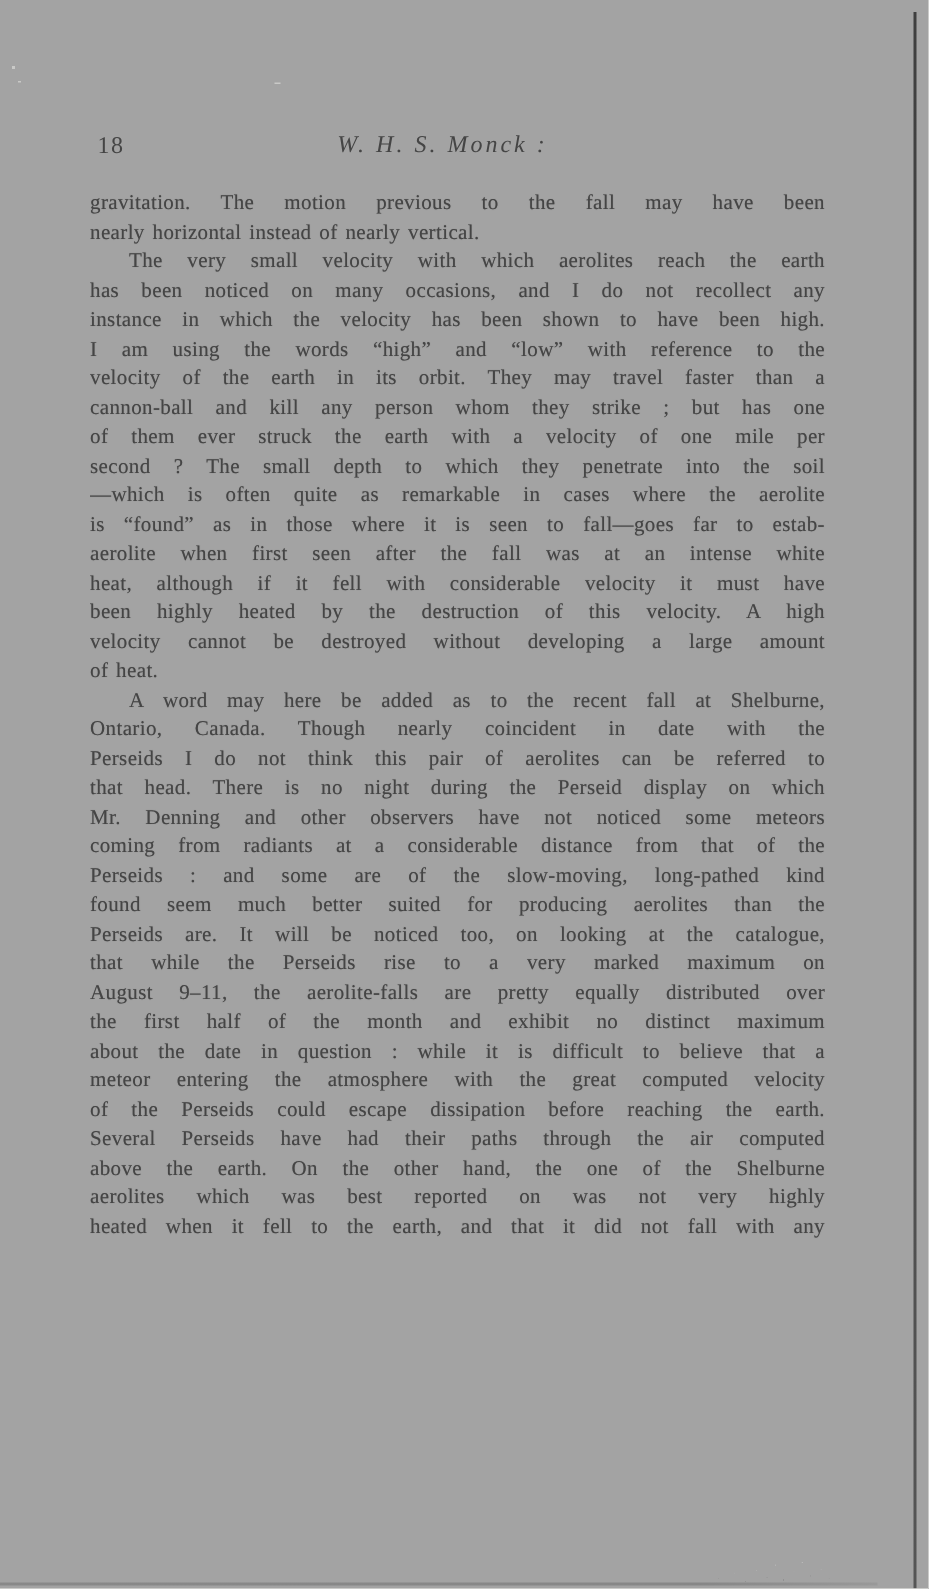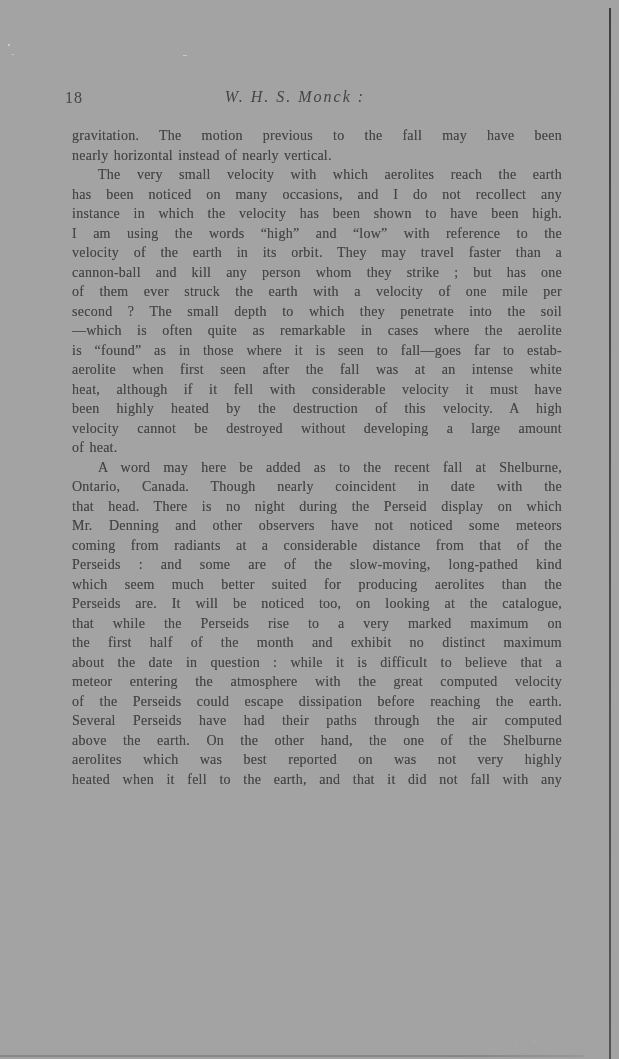--- a/index.html
+++ b/index.html
@@ -31,21 +31,21 @@
     left: 0;
     right: 30px;
     top: 0;
     text-align: center;
     font-style: italic;
     letter-spacing: 2px;
   }
   .text-block {
     position: absolute;
     top: 126px;
-    left: 72px;
+    left: 60px;
     width: 490px;
   }
   .line {
     font-size: 14px;
     line-height: 19.5px;
     height: 19.5px;
     overflow: hidden;
     text-align: justify;
     text-align-last: justify;
     letter-spacing: 0.25px;
@@ -120,27 +120,29 @@
       <div class="line">second ?  The small depth to which they penetrate into the soil</div>
       <div class="line">—which is often quite as remarkable in cases where the aerolite</div>
       <div class="line">is “found” as in those where it is seen to fall—goes far to estab-</div>
       <div class="line">aerolite when first seen after the fall was at an intense white</div>
       <div class="line">heat, although if it fell with considerable velocity it must have</div>
       <div class="line">been highly heated by the destruction of this velocity.  A high</div>
       <div class="line">velocity cannot be destroyed without developing a large amount</div>
       <div class="line end">of heat.</div>
       <div class="line indent">A word may here be added as to the recent fall at Shelburne,</div>
       <div class="line">Ontario, Canada.  Though nearly coincident in date with the</div>
+      <div class="line">Perseids I do not think this pair of aerolites can be referred to</div>
       <div class="line">that head.  There is no night during the Perseid display on which</div>
       <div class="line">Mr. Denning and other observers have not noticed some meteors</div>
       <div class="line">coming from radiants at a considerable distance from that of the</div>
       <div class="line">Perseids : and some are of the slow-moving, long-pathed kind</div>
-      <div class="line">which seem much better suited for producing aerolites than the</div>
+      <div class="line">found seem much better suited for producing aerolites than the</div>
       <div class="line">Perseids are.  It will be noticed too, on looking at the catalogue,</div>
       <div class="line">that while the Perseids rise to a very marked maximum on</div>
+      <div class="line">August 9–11, the aerolite-falls are pretty equally distributed over</div>
       <div class="line">the first half of the month and exhibit no distinct maximum</div>
       <div class="line">about the date in question : while it is difficult to believe that a</div>
       <div class="line">meteor entering the atmosphere with the great computed velocity</div>
       <div class="line">of the Perseids could escape dissipation before reaching the earth.</div>
       <div class="line">Several Perseids have had their paths through the air computed</div>
       <div class="line">above the earth.  On the other hand, the one of the Shelburne</div>
       <div class="line">aerolites which was best reported on was not very highly</div>
       <div class="line">heated when it fell to the earth, and that it did not fall with any</div>
     </div>
 

